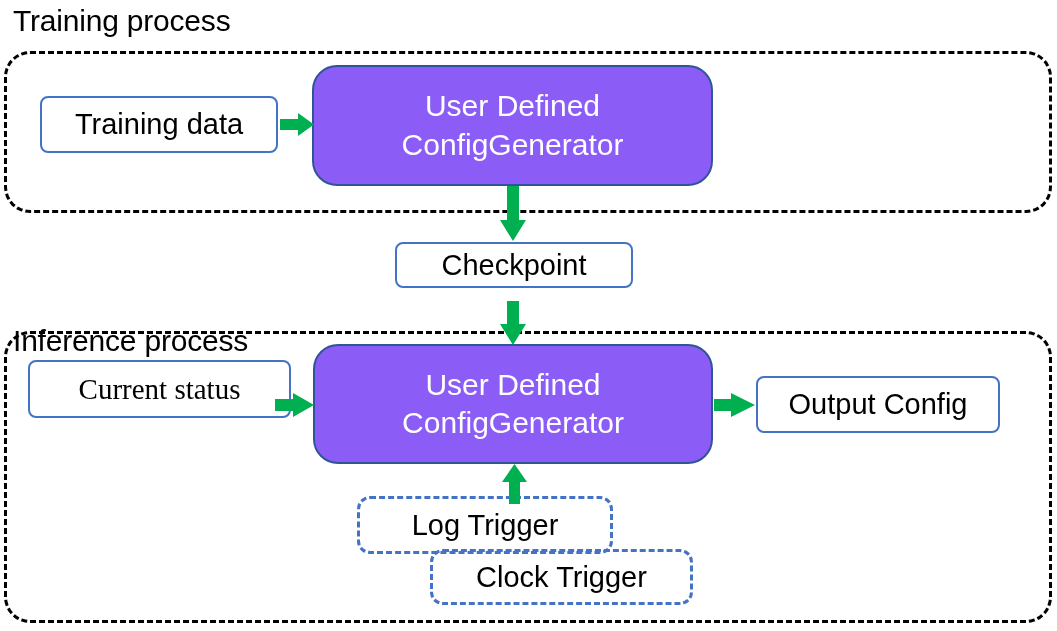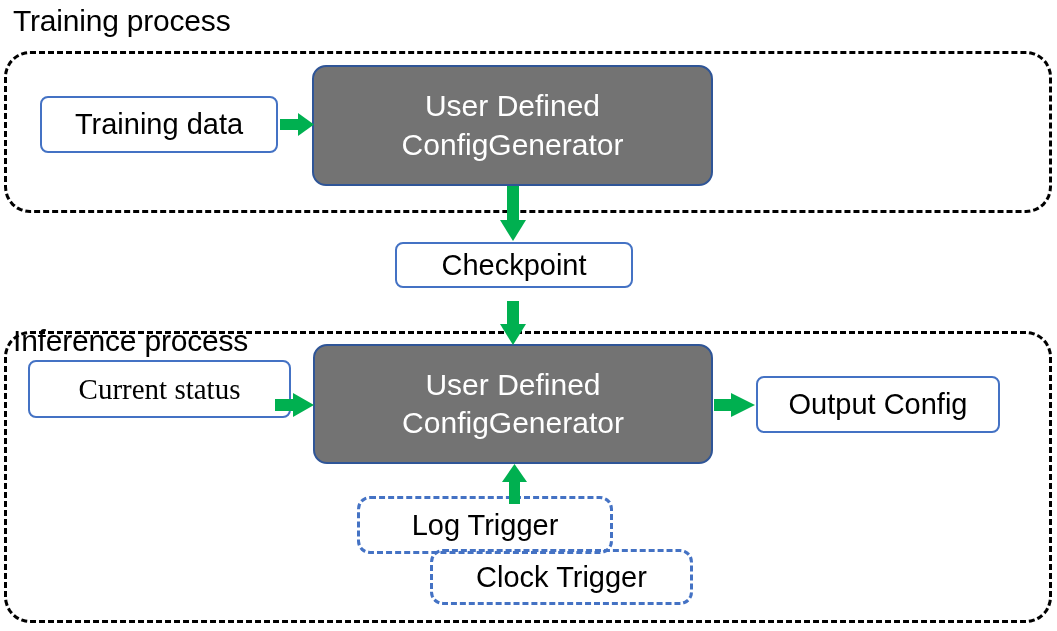--- a/index.html
+++ b/index.html
@@ -64,23 +64,23 @@
   #node-output-config { left: 756px; top: 376px; width: 244px; height: 57px; }
 
   
   .node-blue {
     position: absolute;
     box-sizing: border-box;
     display: flex;
     flex-direction: column;
     align-items: center;
     justify-content: center;
-    background: #737373;
+    background: #8b5cf6;
     border: 2px solid #2F5597;
-    border-radius: 14px;
+    border-radius: 25px;
     color: #ffffff;
     font-size: 30px;
     line-height: 1.28;
     text-align: center;
     white-space: nowrap;
   }
   #node-gen-training  { left: 312px; top: 65px;  width: 401px; height: 121px; }
   #node-gen-inference { left: 313px; top: 344px; width: 400px; height: 120px; }
 
   

